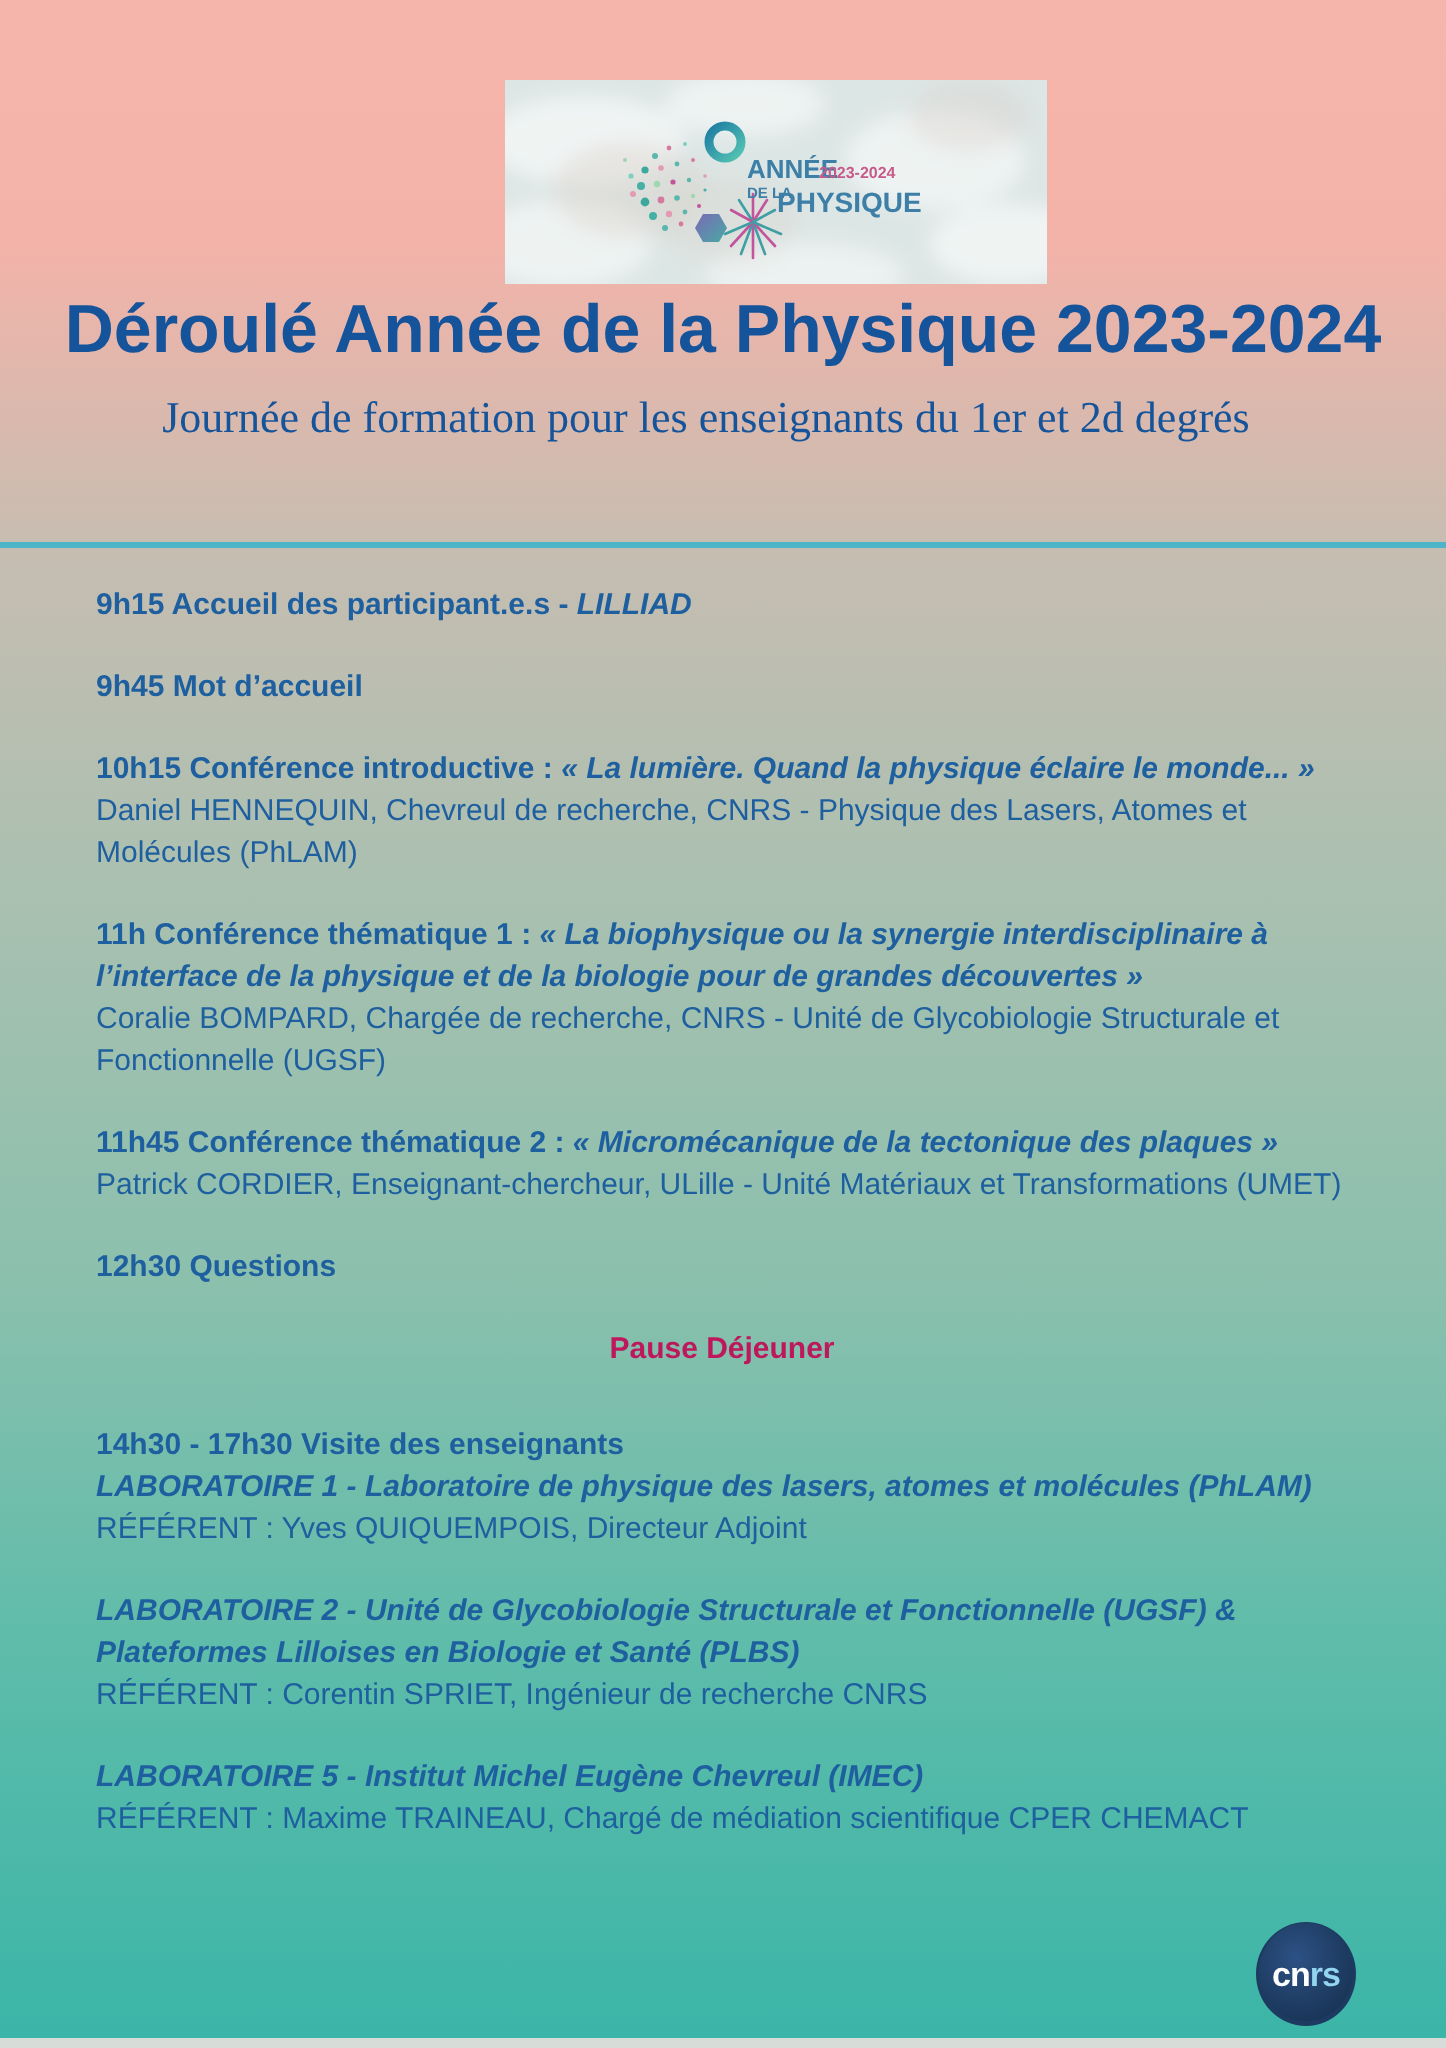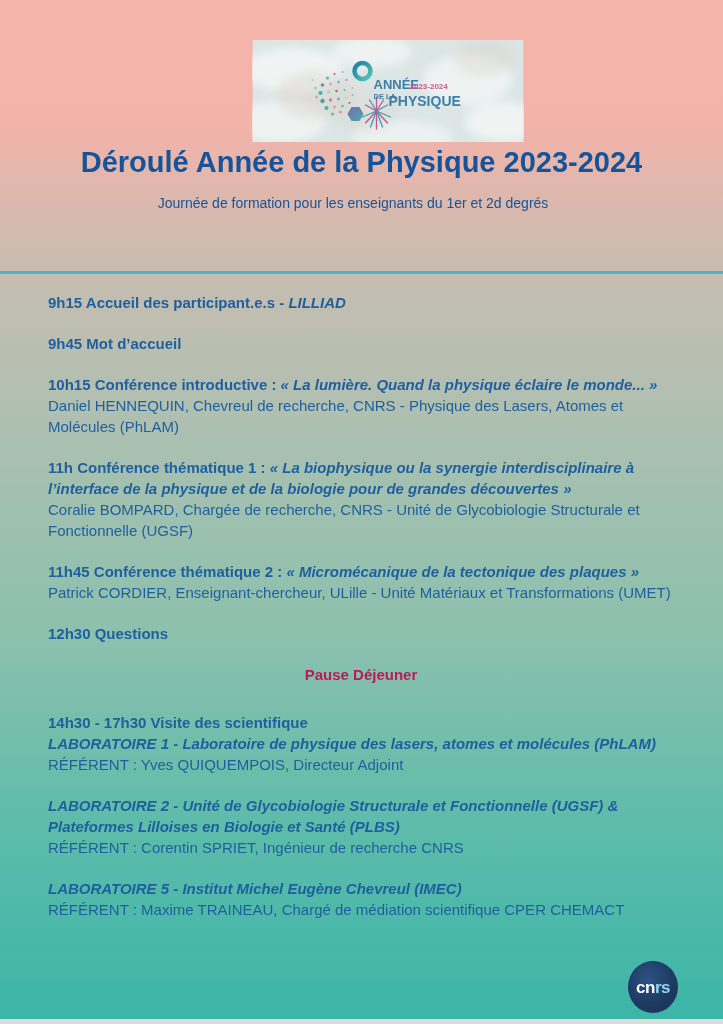--- a/index.html
+++ b/index.html
@@ -12,22 +12,22 @@
     font-family: "Liberation Sans", sans-serif;
   }
   .banner {
     position: absolute; top: 40px; left: 50%; transform: translateX(-50%);
     width: 219px; height: 102px;
   }
   .title-block {
     position: absolute; top: 146px; left: 0; right: 0;
     text-align: center; color: #15549a;
   }
-  .title-block h1 { font-size: 29px; margin: 0; font-weight: bold; }
-  .subtitle { font-size: 14px; line-height: 28px; margin: 10px 17px 0 0; font-weight: normal; }
+  .title-block h1 { font-size: 34px; margin: 0; font-weight: bold; }
+  .subtitle { font-size: 22px; line-height: 28px; margin: 10px 17px 0 0; font-weight: normal; font-family: Liberation Serif, serif; }
   .divider {
     position: absolute; top: 271px; left: 0; width: 723px; height: 3px;
     background: #4db5c7;
   }
   .content {
     position: absolute; top: 292px; left: 32px; right: 33px;
     color: #1e5f9f; font-size: 15px; line-height: 21px;
   }
   .event { margin: 0 0 20px 16px; }
   .b  { font-weight: bold; }
@@ -168,21 +168,21 @@
     <span class="block">Patrick CORDIER, Enseignant-chercheur, ULille - Unité Matériaux et Transformations (UMET)</span>
   </p>
 
   <p class="event">
     <span class="b">12h30 Questions</span>
   </p>
 
   <p class="break-line">Pause Déjeuner</p>
 
   <p class="event">
-    <span class="b block">14h30 - 17h30 Visite des scientifique</span>
+    <span class="b block">14h30 - 17h30 Visite des enseignants</span>
     <span class="bi block">LABORATOIRE 1 - Laboratoire de physique des lasers, atomes et molécules (PhLAM)</span>
     <span class="block">RÉFÉRENT : Yves QUIQUEMPOIS, Directeur Adjoint</span>
   </p>
 
   <p class="event">
     <span class="bi block">LABORATOIRE 2 - Unité de Glycobiologie Structurale et Fonctionnelle (UGSF) &amp; Plateformes Lilloises en Biologie et Santé (PLBS)</span>
     <span class="block">RÉFÉRENT : Corentin SPRIET, Ingénieur de recherche CNRS</span>
   </p>
 
   <p class="event">

